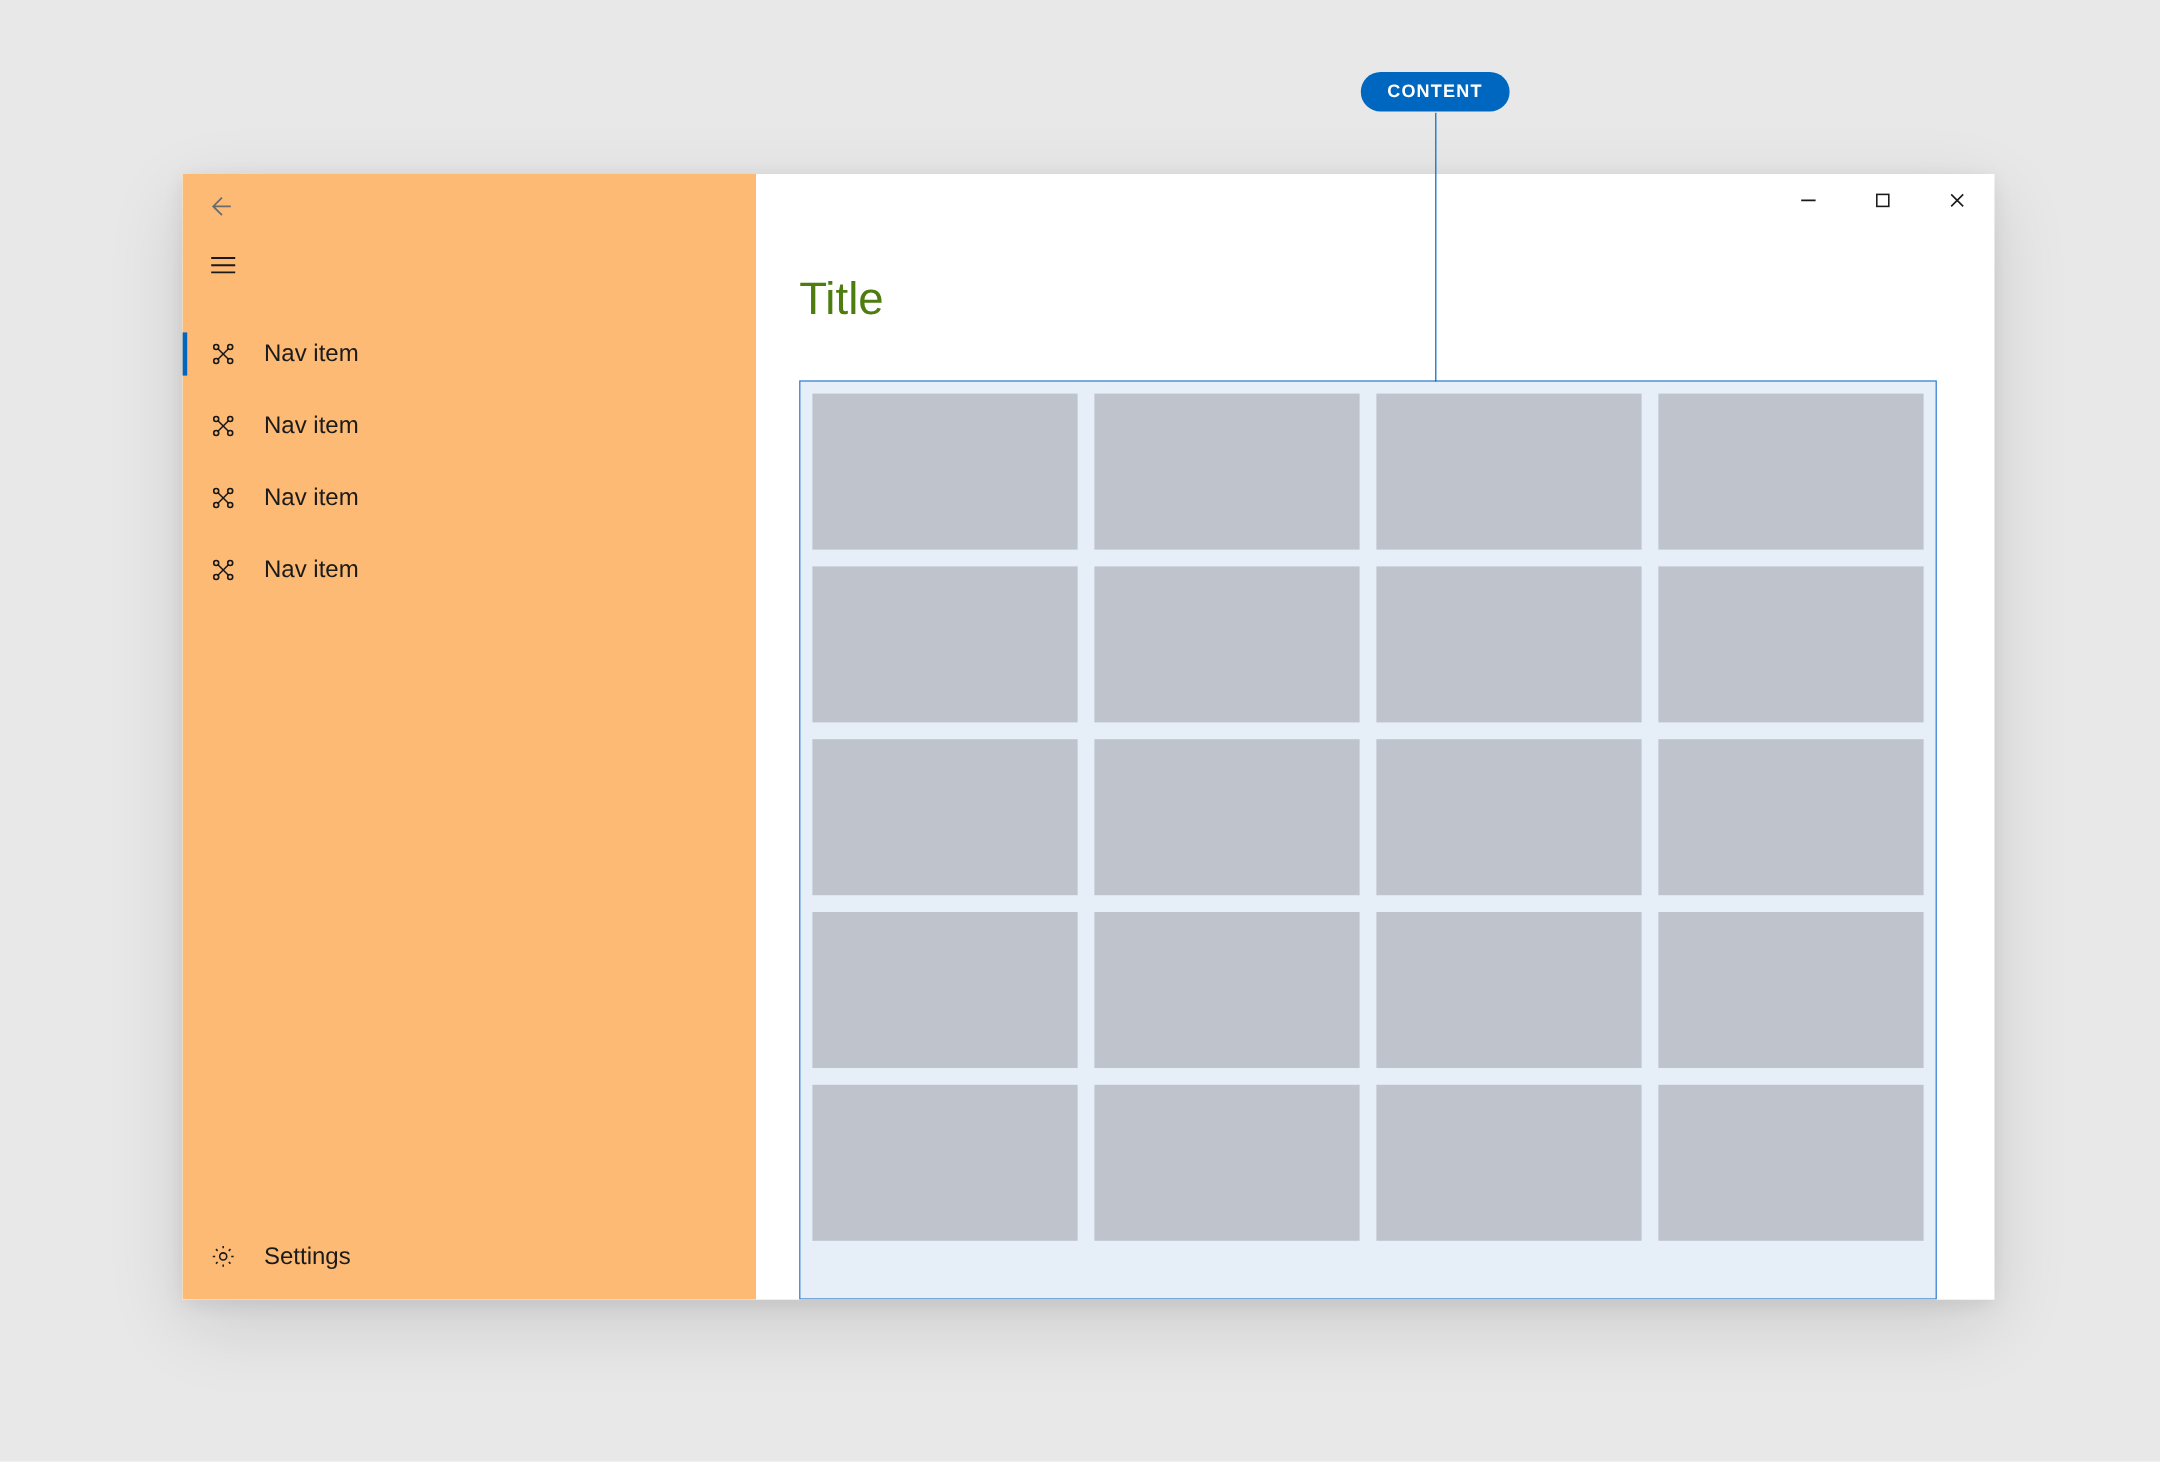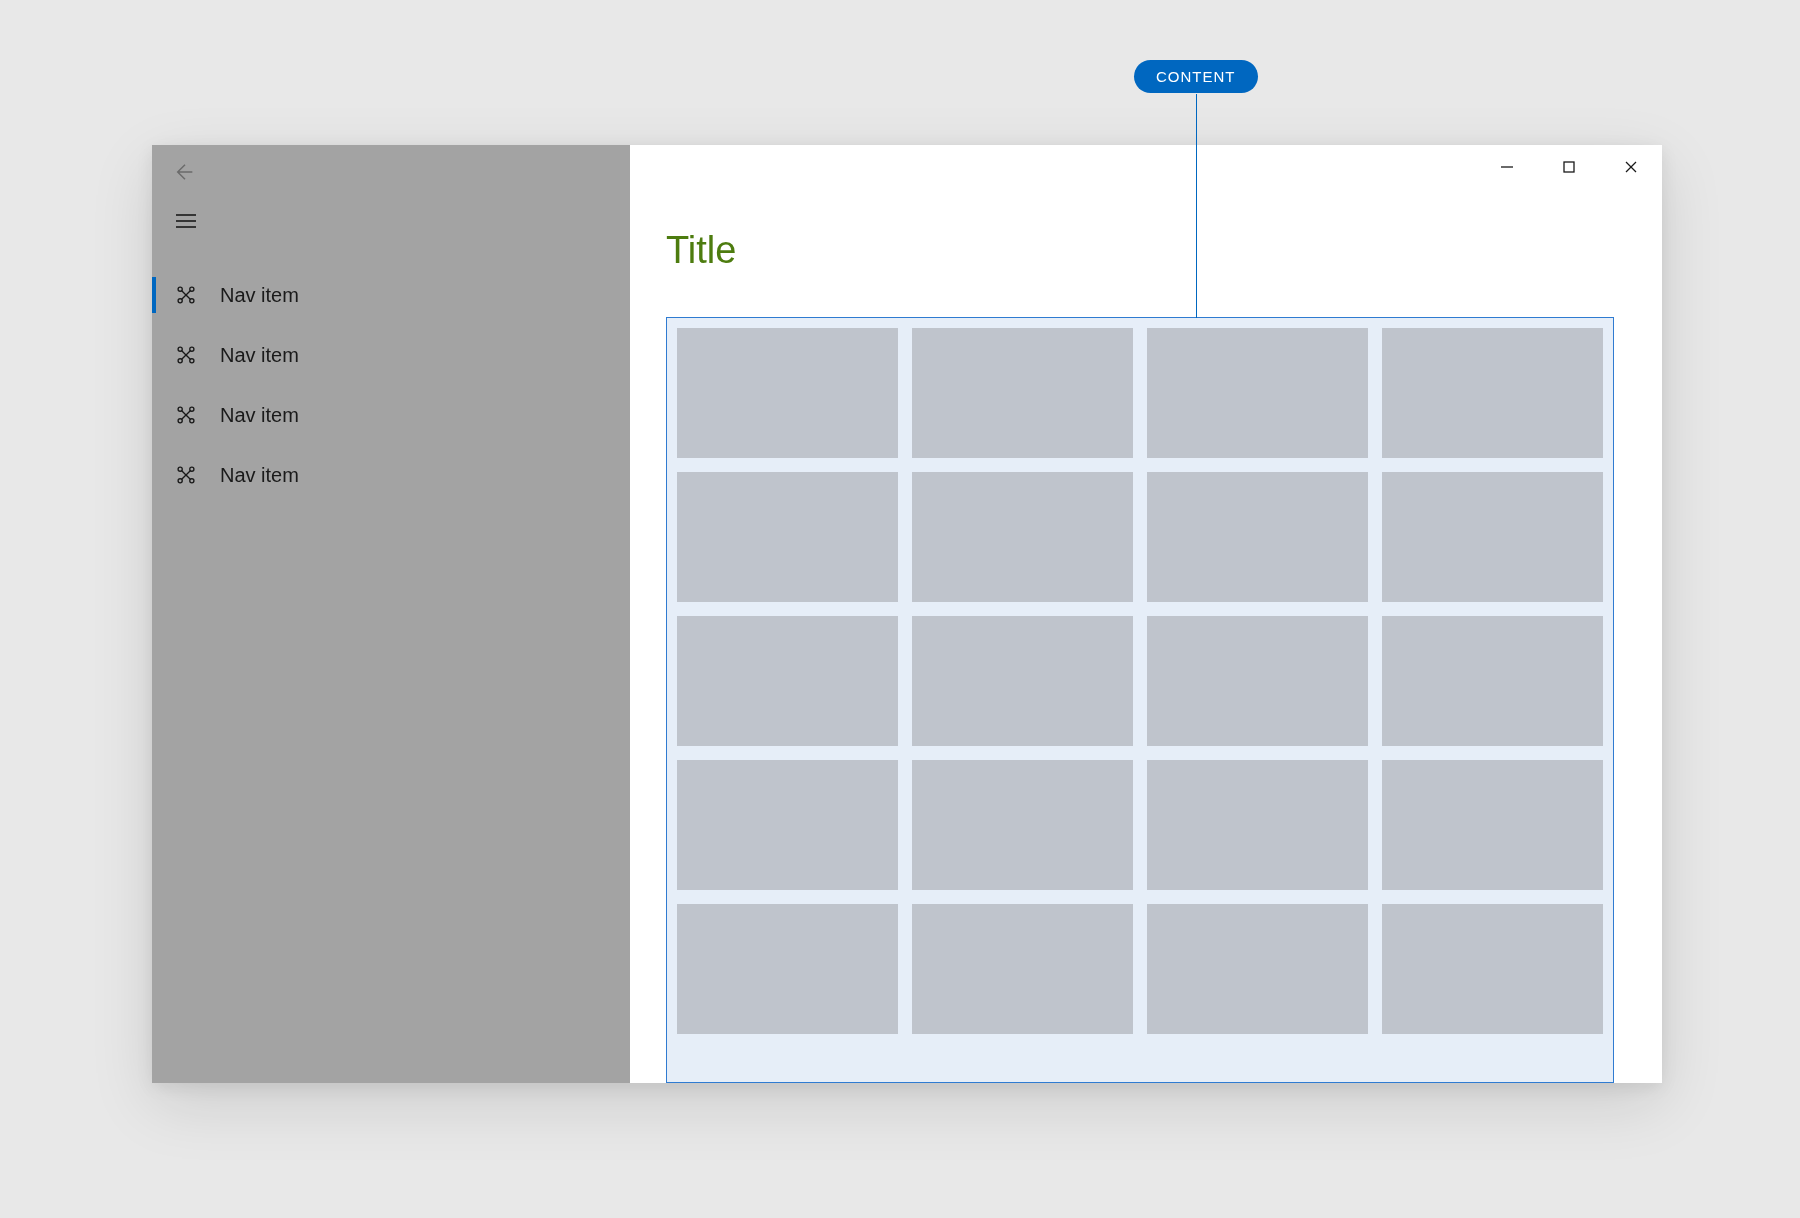--- a/index.html
+++ b/index.html
@@ -24,20 +24,21 @@
       z-index: 10;
     }
     .pill {
       display: inline-block;
       background: #0067c0;
       color: #fff;
       font-size: 15px;
       letter-spacing: 1px;
       padding: 8px 22px;
       border-radius: 999px;
+      font-weight: bold;
     }
     .annotation-line {
       position: absolute;
       left: 50%;
       top: 34px;
       width: 1px;
       height: 224px;
       background: #0067c0;
     }
     
@@ -48,21 +49,21 @@
       width: 1510px;
       height: 938px;
       background: #fff;
       box-shadow: 0 20px 60px rgba(0,0,0,0.12), 0 4px 16px rgba(0,0,0,0.08);
       display: flex;
       overflow: hidden;
     }
     
     .sidebar {
       width: 478px;
-      background: #a3a3a3;
+      background: #fdba74;
       display: flex;
       flex-direction: column;
       position: relative;
     }
     .back-row {
       height: 46px;
       display: flex;
       align-items: center;
       padding-left: 22px;
       padding-top: 8px;
@@ -240,20 +241,31 @@
               <circle cx="5" cy="19" r="2.5"></circle>
                 <circle cx="19" cy="19" r="2.5"></circle>
               <line x1="6.5" y1="6.5" x2="17.5" y2="17.5"></line>
                 <line x1="17.5" y1="6.5" x2="6.5" y2="17.5"></line>
             </svg>
           </span>
           <span class="nav-label">Nav item</span>
         </div>
       </div>
 
+      <div class="sidebar-footer">
+        <div class="nav-item">
+          <span class="nav-icon">
+            <svg width="22" height="22" viewBox="0 0 24 24" fill="none" stroke="#1a1a1a" stroke-width="1.4">
+              <circle cx="12" cy="12" r="3.2"></circle>
+              <path d="M12 2.5v2.2M12 19.3v2.2M21.5 12h-2.2M4.7 12H2.5M18.6 5.4l-1.55 1.55M6.95 17.05 5.4 18.6M18.6 18.6l-1.55-1.55M6.95 6.95 5.4 5.4"></path>
+            </svg>
+          </span>
+          <span class="nav-label">Settings</span>
+        </div>
+      </div>
     </nav>
 
     <main class="content">
 
       <div class="window-controls">
         <div class="win-ctrl">
           <svg width="14" height="14" viewBox="0 0 14 14" stroke="#1a1a1a" stroke-width="1.3">
               <line x1="1" y1="7" x2="13" y2="7"></line>
             </svg>
         </div>

